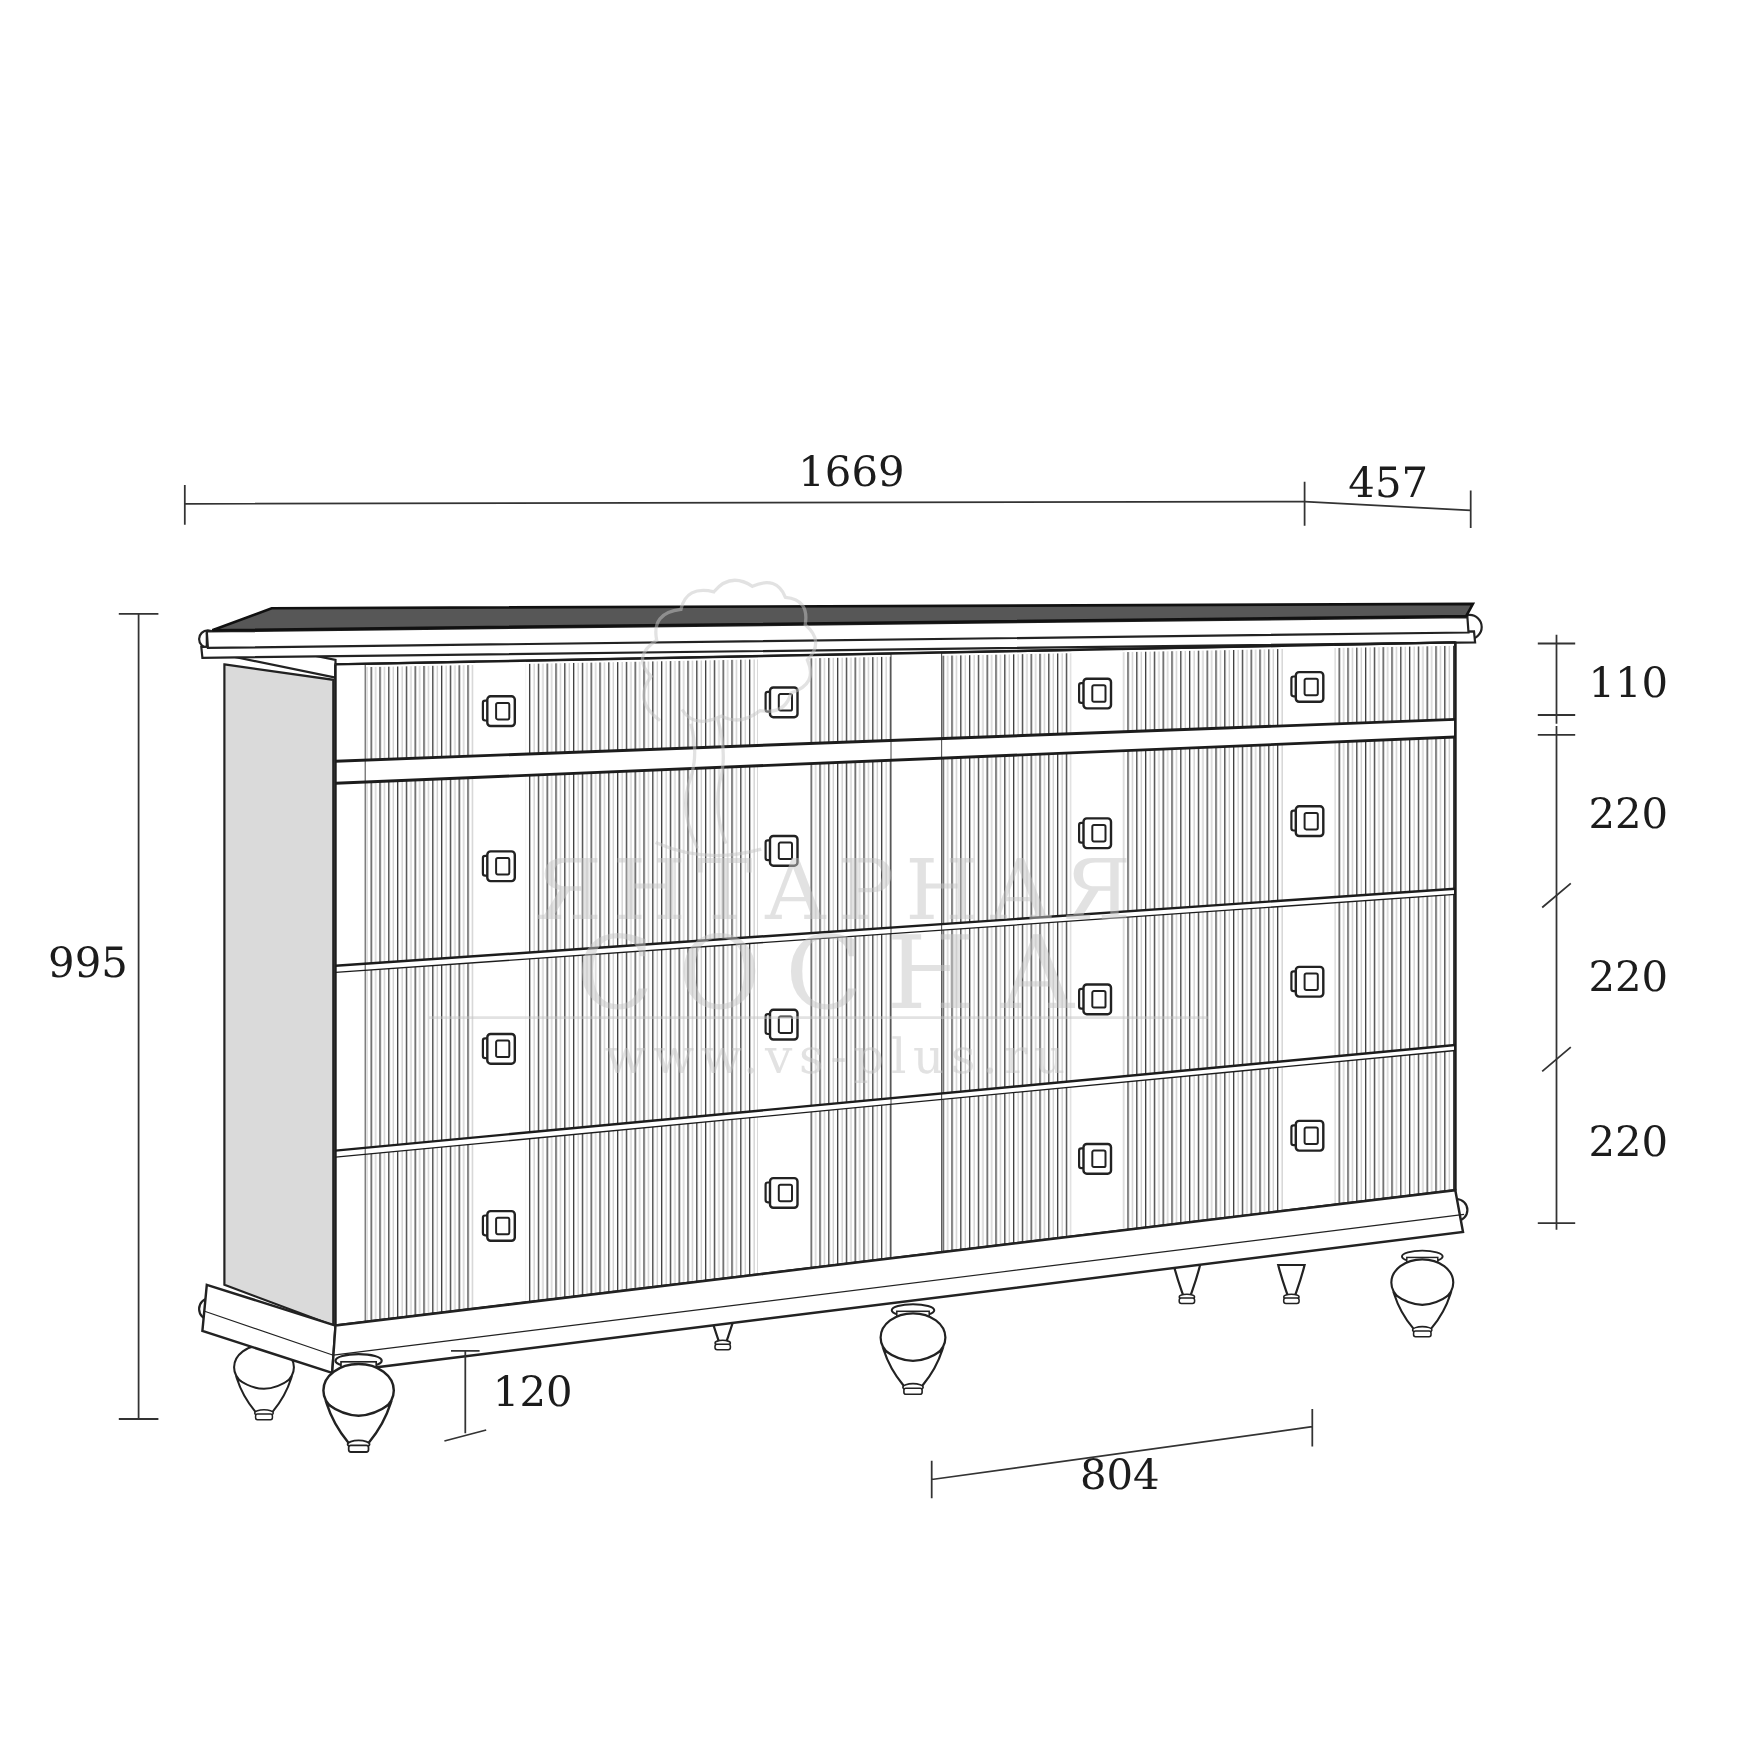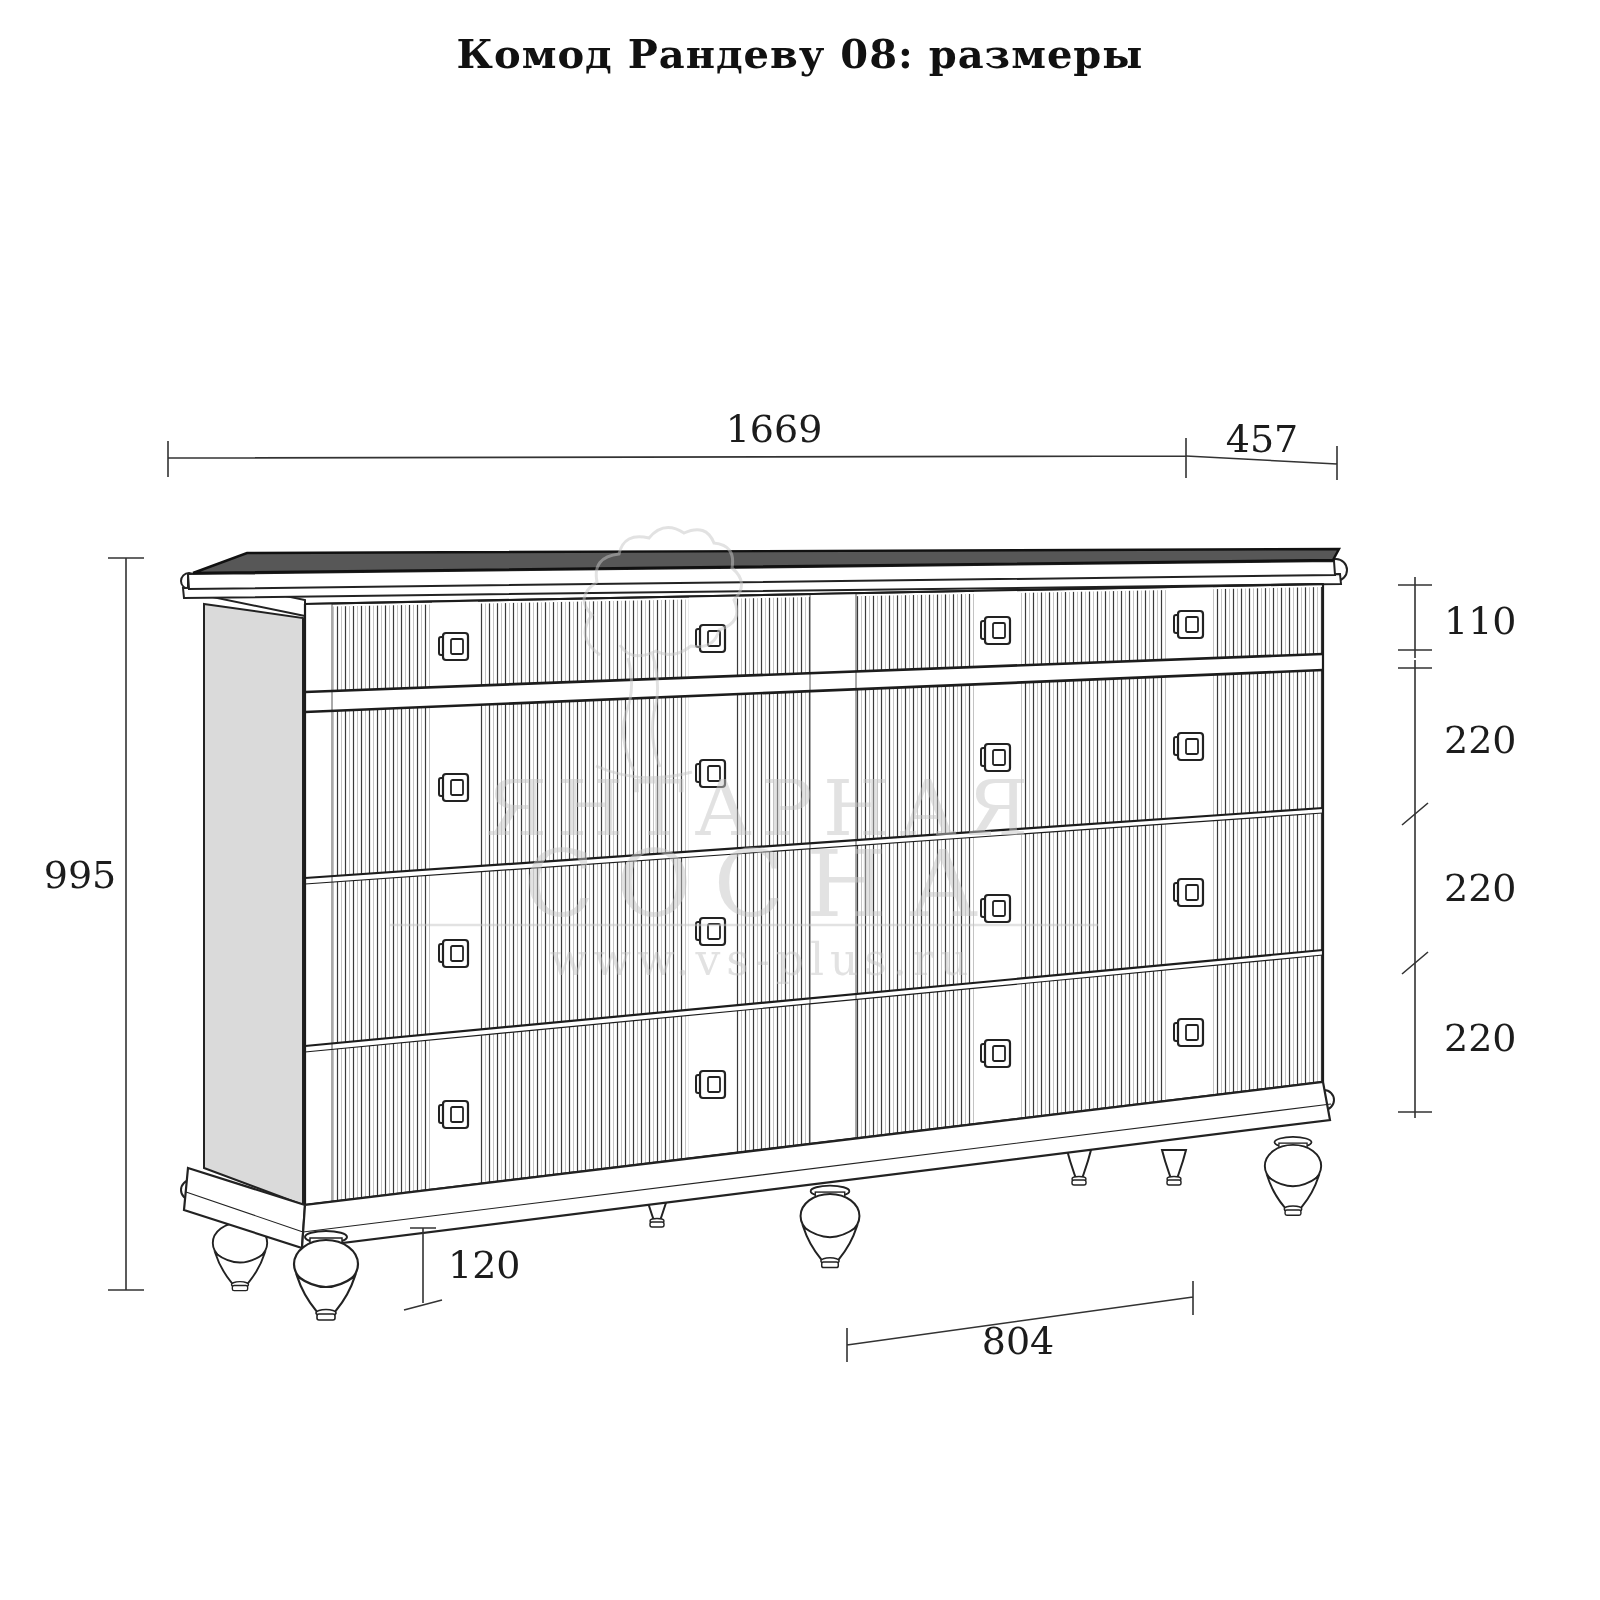--- a/index.html
+++ b/index.html
@@ -11,21 +11,20 @@
   svg text{font-family:"DejaVu Serif","Liberation Serif",serif;}
   .dimtext{font-size:38px;fill:#1c1c1c;}
   .wm-big{font-size:76px;letter-spacing:10px;}
   .wm-bigger{font-size:92px;letter-spacing:22px;}
   .wm-url{font-size:44px;letter-spacing:6px;}
 </style>
 </head>
 <body>
 
 <div class="page">
-  <div class="title">Комод Рандеву 08: размеры</div>
 
   <svg width="1600" height="1600" viewBox="0 0 1600 1600">
     <defs>
       <pattern id="flute" width="8" height="10" patternUnits="userSpaceOnUse">
         <rect width="8" height="10" fill="#ffffff"></rect>
         <path d="M1.5,0 V10" stroke="#3a3a3a" stroke-width="1.2"></path>
         <path d="M5.5,0 V10" stroke="#b4b4b4" stroke-width="0.8"></path>
       </pattern>
 
       <g id="leg-big">

